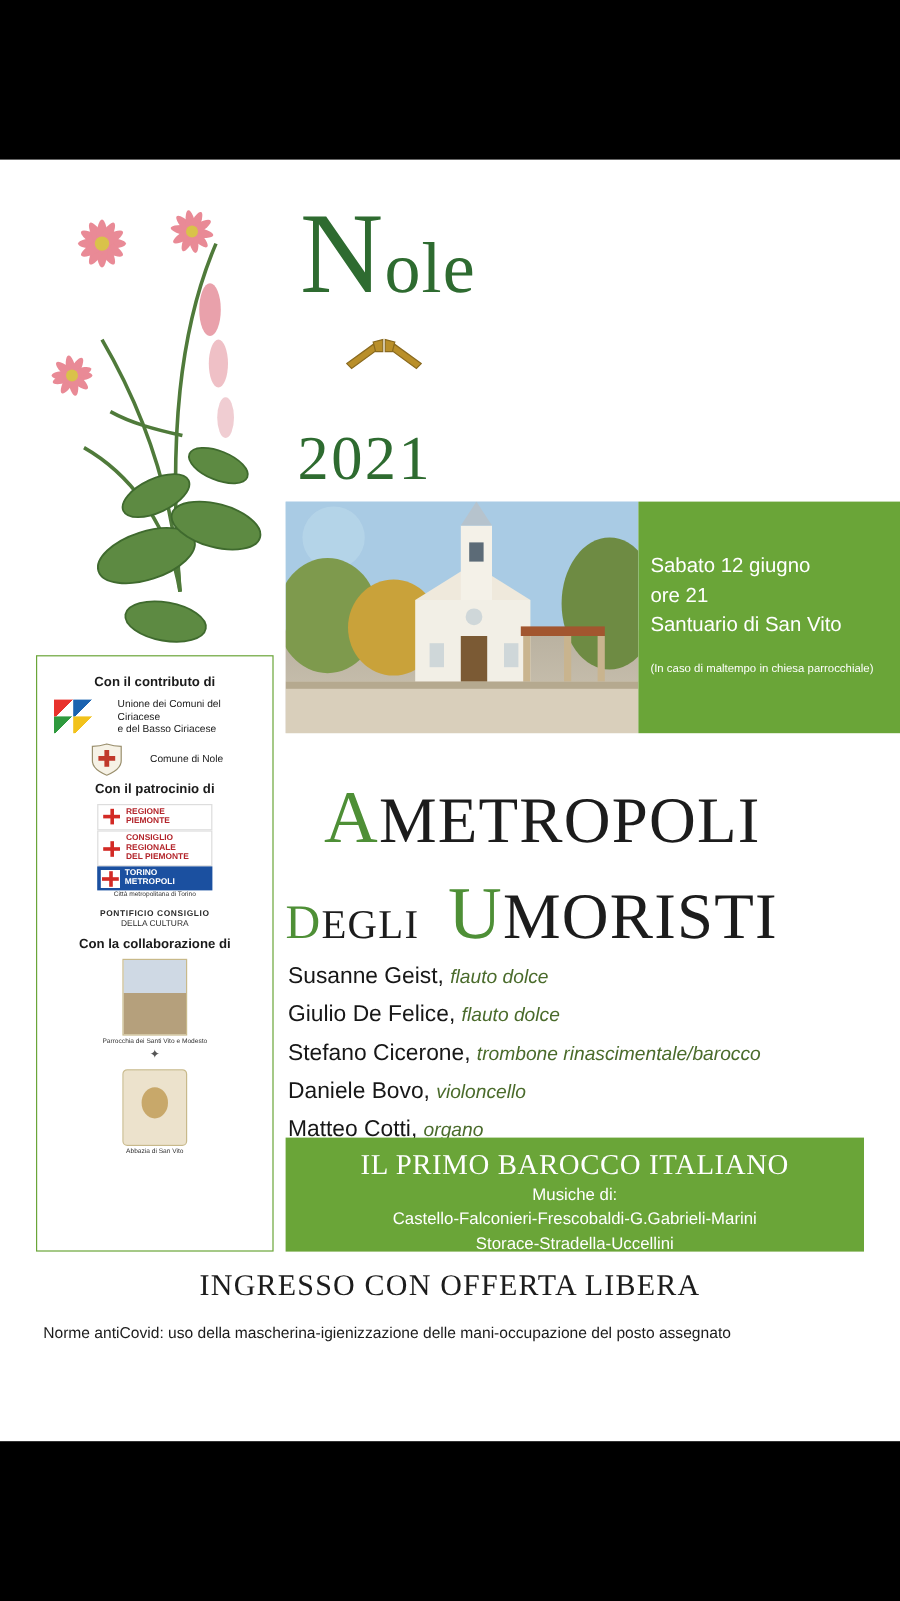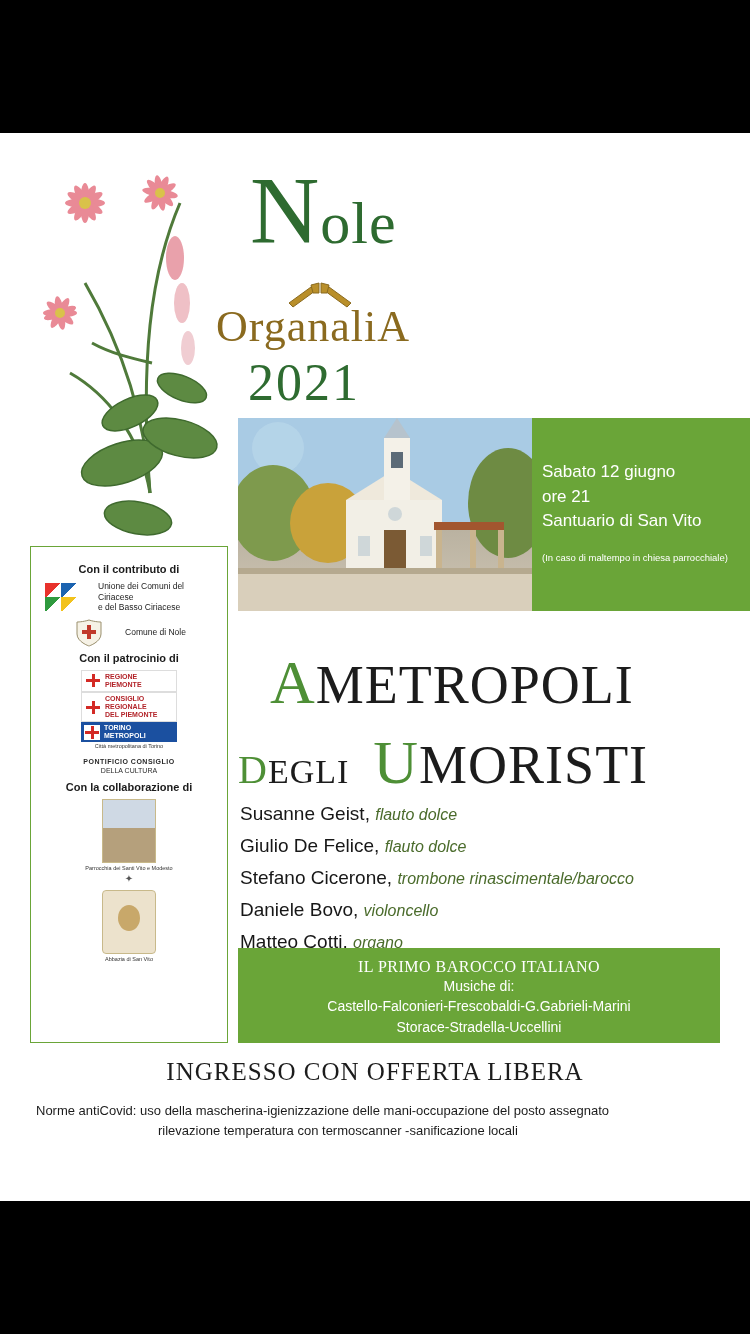--- a/index.html
+++ b/index.html
@@ -177,21 +177,21 @@
     width: 482px;
     height: 95px;
     background: #6aa538;
     color: #ffffff;
     text-align: center;
     box-sizing: border-box;
     padding-top: 10px;
   }
   .programme .prog-title {
     font-family: "Liberation Serif", serif;
-    font-size: 16px;
+    font-size: 24px;
     letter-spacing: 0.5px;
   }
   .programme .prog-line {
     font-size: 14px;
     line-height: 1.45;
   }
 
   
   .ingresso {
     position: absolute;
@@ -409,23 +409,20 @@
 
   <svg class="trumpets" viewBox="0 0 70 30">
     <g fill="#b98f2a" stroke="#8a6a1f" stroke-width="1">
       <path d="M4 22 L26 6 L30 10 L8 26 Z"></path>
       <path d="M26 4 L34 2 L34 12 L28 12 Z"></path>
       <path d="M66 22 L44 6 L40 10 L62 26 Z"></path>
       <path d="M44 4 L36 2 L36 12 L42 12 Z"></path>
     </g>
   </svg>
 
-  <div class="organalia">
-    <span class="big">OrganaliA</span>
-  </div>
 
   <div class="year">2021</div>
 
   <div class="photo-band">
     <div class="photo">
       <svg viewBox="0 0 294 193" width="294" height="193">
         <rect x="0" y="0" width="294" height="110" fill="#a9cbe4"></rect>
         <circle cx="40" cy="30" r="26" fill="#b9d7ea" opacity="0.7"></circle>
 
         <ellipse cx="35" cy="95" rx="42" ry="48" fill="#7e9a4d"></ellipse>
@@ -496,21 +493,20 @@
     <div class="prog-line">Musiche di:</div>
     <div class="prog-line">Castello-Falconieri-Frescobaldi-G.Gabrieli-Marini</div>
     <div class="prog-line">Storace-Stradella-Uccellini</div>
   </div>
 
   <div class="ingresso">INGRESSO CON OFFERTA LIBERA</div>
 
   <div class="covid">
     <span class="lbl">Norme antiCovid:</span>
     <span class="txt">uso della mascherina-igienizzazione delle mani-occupazione del posto assegnato</span>
-    <span class="l2">rilevazione temperatura con termoscanner -sanificazione locali</span>
   </div>
 
   <div class="sponsors">
 
     <div class="sp-head">Con il contributo di</div>
 
     <div class="sp-row">
       <div class="logo logo-unione"></div>
       <div class="cap-txt">
         <div>Unione dei Comuni del Ciriacese</div>

